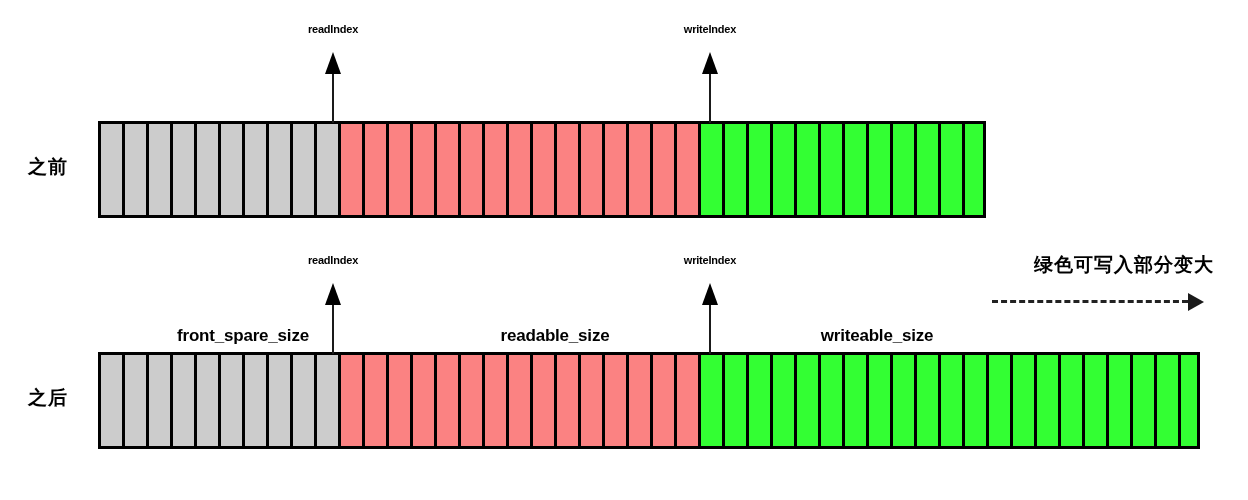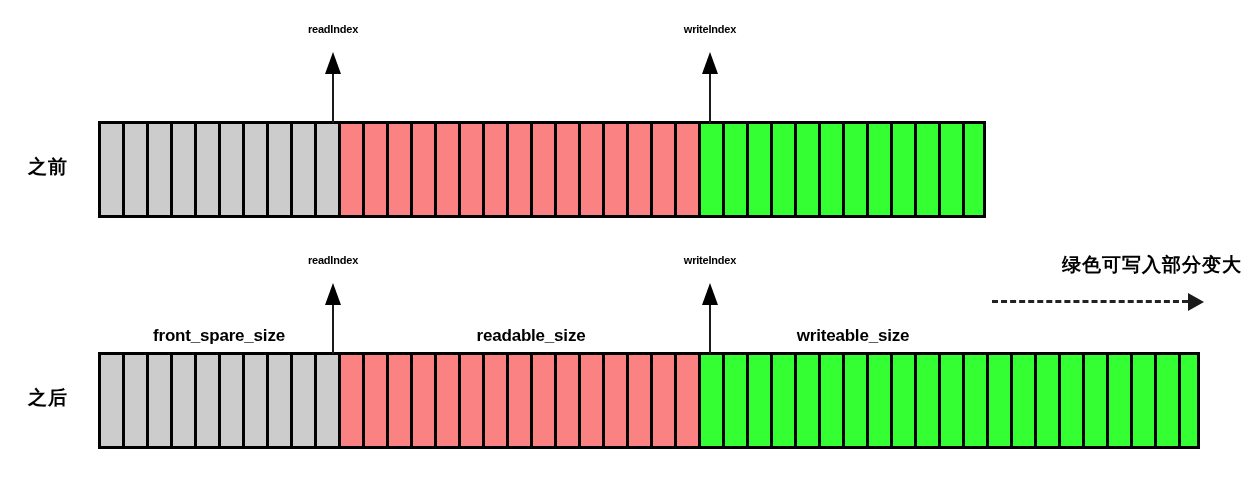--- a/index.html
+++ b/index.html
@@ -87,20 +87,21 @@
   }
 
   
   .seg-caption {
     position: absolute;
     transform: translateX(-50%);
     white-space: nowrap;
     font-size: 17px;
     font-weight: bold;
     letter-spacing: -0.2px;
+    margin-left: 24px;
   }
 
   
   .note-text {
     position: absolute;
     transform: translateX(-50%);
     white-space: nowrap;
     font-size: 19px;
     font-weight: bold;
     letter-spacing: 1px;
@@ -237,18 +238,18 @@
       <div class="ptr-label" style="top: 254px;">readIndex</div>
     </div>
     <div class="pointer" style="left: 710px; top: 0px;">
       <div class="shaft" style="top: 303px; height: 51px; background: rgb(26, 26, 26);"></div>
       <div class="head" style="top: 283px; border-bottom-color: rgb(0, 0, 0);"></div>
       <div class="ptr-label" style="top: 254px;">writeIndex</div>
     </div>
     <div class="seg-caption" style="left: 219px; top: 326px;">front_spare_size</div>
     <div class="seg-caption" style="left: 531px; top: 326px;">readable_size</div>
     <div class="seg-caption" style="left: 853px; top: 326px;">writeable_size</div>
-    <div class="note-text" style="left: 1152px; top: 252px;">绿色可写入部分变大</div>
+    <div class="note-text" style="left: 1124px; top: 252px;">绿色可写入部分变大</div>
     <div class="dashed-arrow" style="left: 992px; top: 295px; width: 212px;">
       <div class="dline" style="width: 196px;"></div>
       <div class="dhead" style="left: 196px;"></div>
     </div>
   </div>
 
 </body></html>

